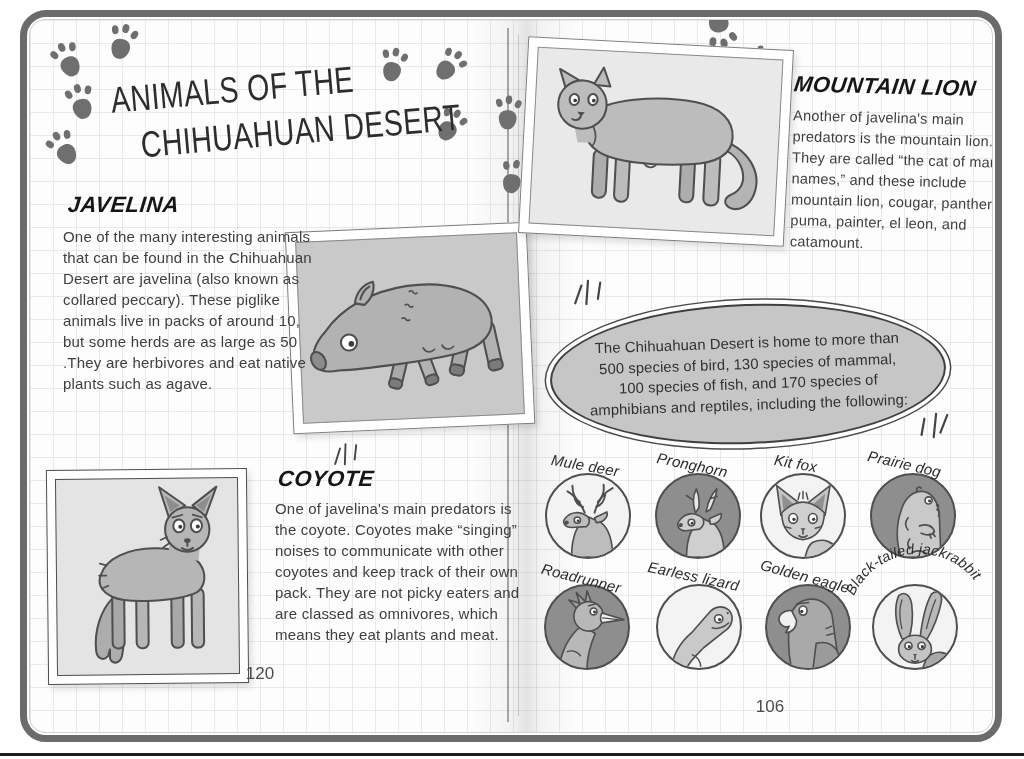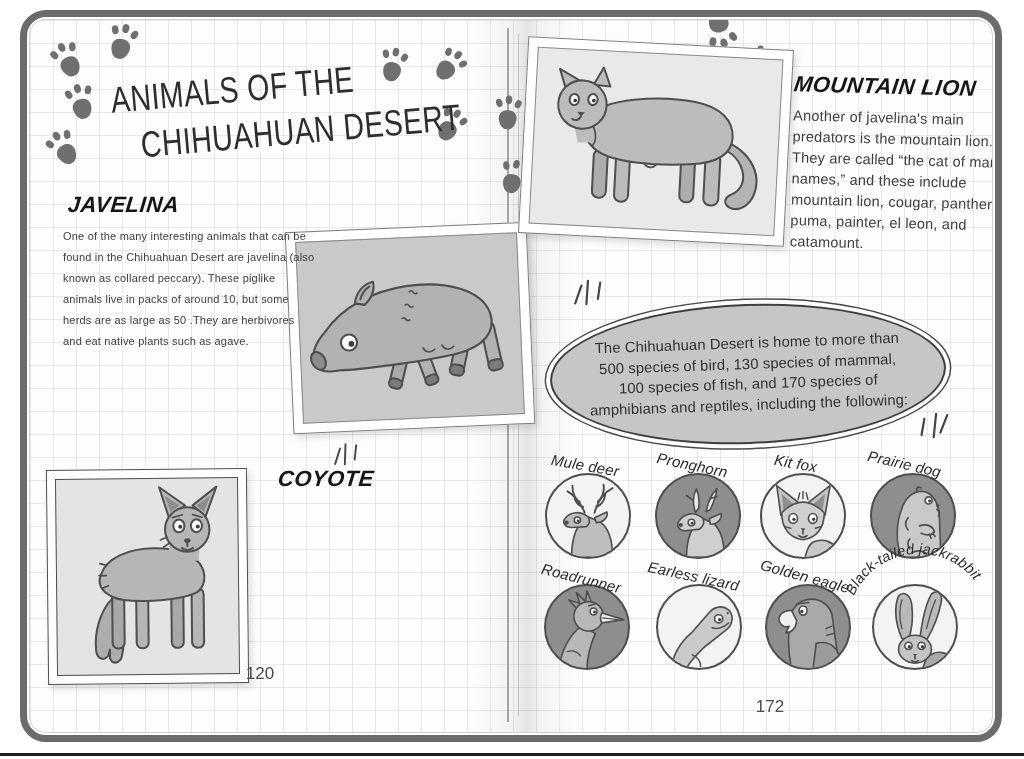--- a/index.html
+++ b/index.html
@@ -23,21 +23,21 @@
   .spine{
     position:absolute;left:440px;top:0;width:110px;height:100%;z-index:0;
     background:linear-gradient(90deg,rgba(0,0,0,0) 0%,rgba(0,0,0,.045) 38%,rgba(0,0,0,.10) 52%,rgba(0,0,0,.04) 64%,rgba(0,0,0,0) 100%);
   }
   .spine-line1{position:absolute;left:477px;top:8px;bottom:10px;width:2px;background:rgba(70,70,70,.45);z-index:0;}
   .spine-line2{position:absolute;left:488px;top:14px;bottom:16px;width:1px;background:rgba(70,70,70,.22);z-index:0;}
   
   .abs{position:absolute;}
   .paw{position:absolute;z-index:1;}
   .rays{position:absolute;z-index:3;}
-  .hand{color:#3e3e3e;font-size:11px;line-height:21px;letter-spacing:.2px;z-index:3;}
+  .hand{color:#3e3e3e;font-size:15px;line-height:21px;letter-spacing:.2px;z-index:3;}
   .heading{
     color:#161616;font-weight:700;font-style:italic;letter-spacing:.5px;
     transform:skewX(-6deg);z-index:3;white-space:nowrap;
   }
   
   .title{left:82px;top:44px;transform:rotate(-5deg);z-index:3;color:#2d2d2d;}
   .title .line{display:block;font-size:30px;letter-spacing:.5px;transform:scale(.95,1.22);transform-origin:left top;white-space:nowrap;}
   .title .line2{margin-left:26px;margin-top:13px;}
   
   .photo{
@@ -204,20 +204,21 @@
           <path fill="none" d="M138,68 l0,4 M132,74 c4,3 8,3 12,0"></path>
         </g>
       </svg>
     </div>
   </div>
 
   <svg class="rays" style="left:300px;top:420px;width:30px;height:26px;transform:rotate(-8deg)" viewBox="0 0 34 30">
         <use href="#rays3"></use>
       </svg>
   <div class="abs heading" style="left:248px;top:446px;font-size:22px;">COYOTE</div>
+  <div class="abs hand" style="left:245px;top:478px;width:254px;">One of javelina's main predators is the coyote. Coyotes make “singing” noises to communicate with other coyotes and keep track of their own pack. They are not picky eaters and are classed as omnivores, which means they eat plants and meat.</div>
 
   <div class="abs pagenum" style="left:195px;top:644px;">120</div>
 
   <div class="photo photo-mountain-lion">
     <div class="pic">
       <svg width="242" height="172" viewBox="0 0 260 170">
         <g stroke="#4f4f4f" stroke-width="2.2" stroke-linejoin="round" stroke-linecap="round">
           <path fill="#b4b4b4" d="M196,78 C230,86 246,112 238,136 C234,148 222,156 212,151 C205,147 207,140 214,137 C224,132 228,122 224,110 C219,96 206,88 190,86 Z"></path>
           <rect x="64" y="96" width="15" height="52" rx="7" fill="#adadad"></rect>
           <rect x="158" y="96" width="15" height="52" rx="7" fill="#adadad"></rect>
@@ -408,18 +409,18 @@
               <circle cx="43" cy="74" r="1.9" fill="#3c3c3c" stroke="none"></circle>
           <circle cx="58" cy="73" r="4.4" fill="#fff"></circle>
               <circle cx="59" cy="74" r="1.9" fill="#3c3c3c" stroke="none"></circle>
           <path d="M47.5,83 L52.5,83 L50,86 Z" fill="#4f4f4f" stroke="none"></path>
           <path fill="none" d="M50,86 l0,3 M46,91 c2.5,2 5.5,2 8,0"></path>
         </g>
       </svg>
     </div>
   </div>
 
-  <div class="abs pagenum" style="left:705px;top:677px;">172</div>
+  <div class="abs pagenum" style="left:705px;top:677px;">106</div>
 
  </div>
 </div>
 
 <div class="bottom-line"></div>
 
 </body></html>

